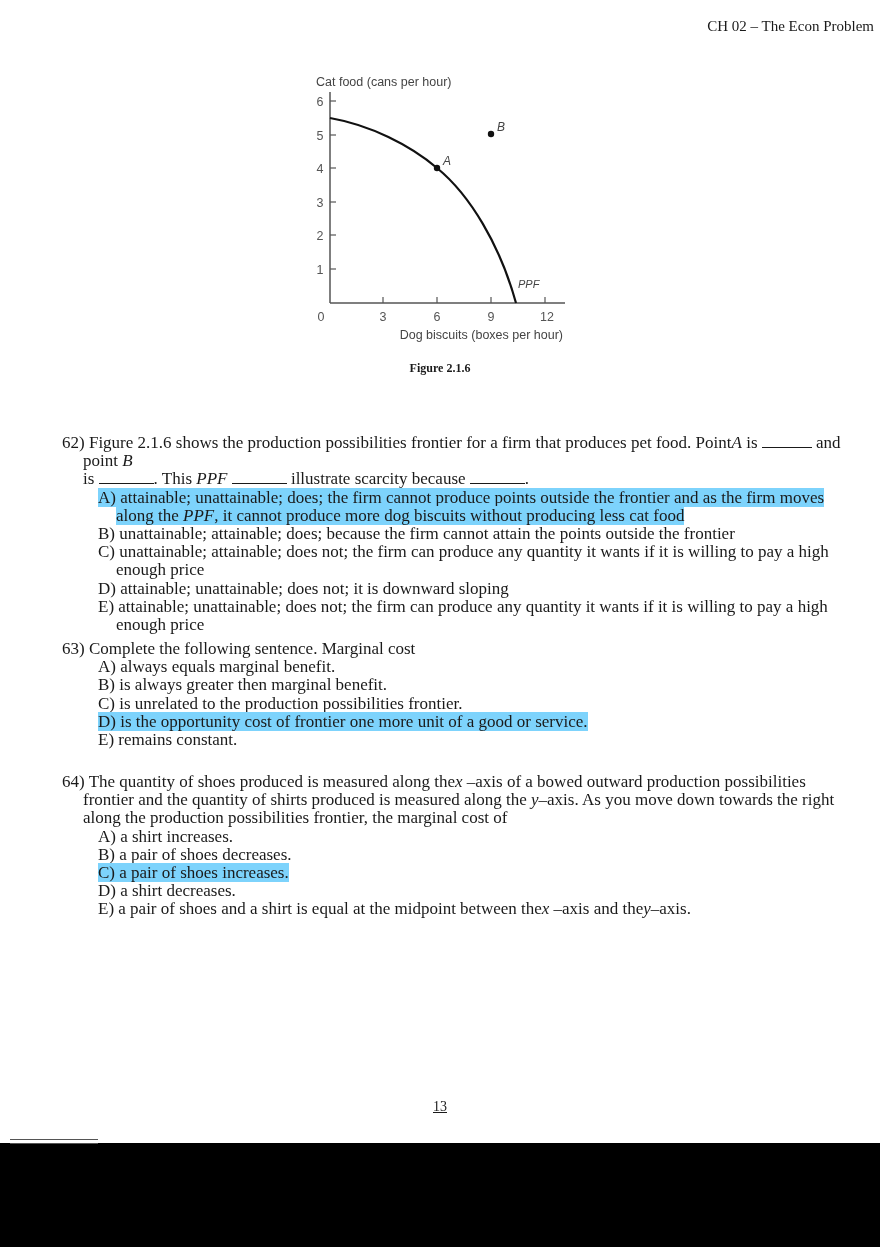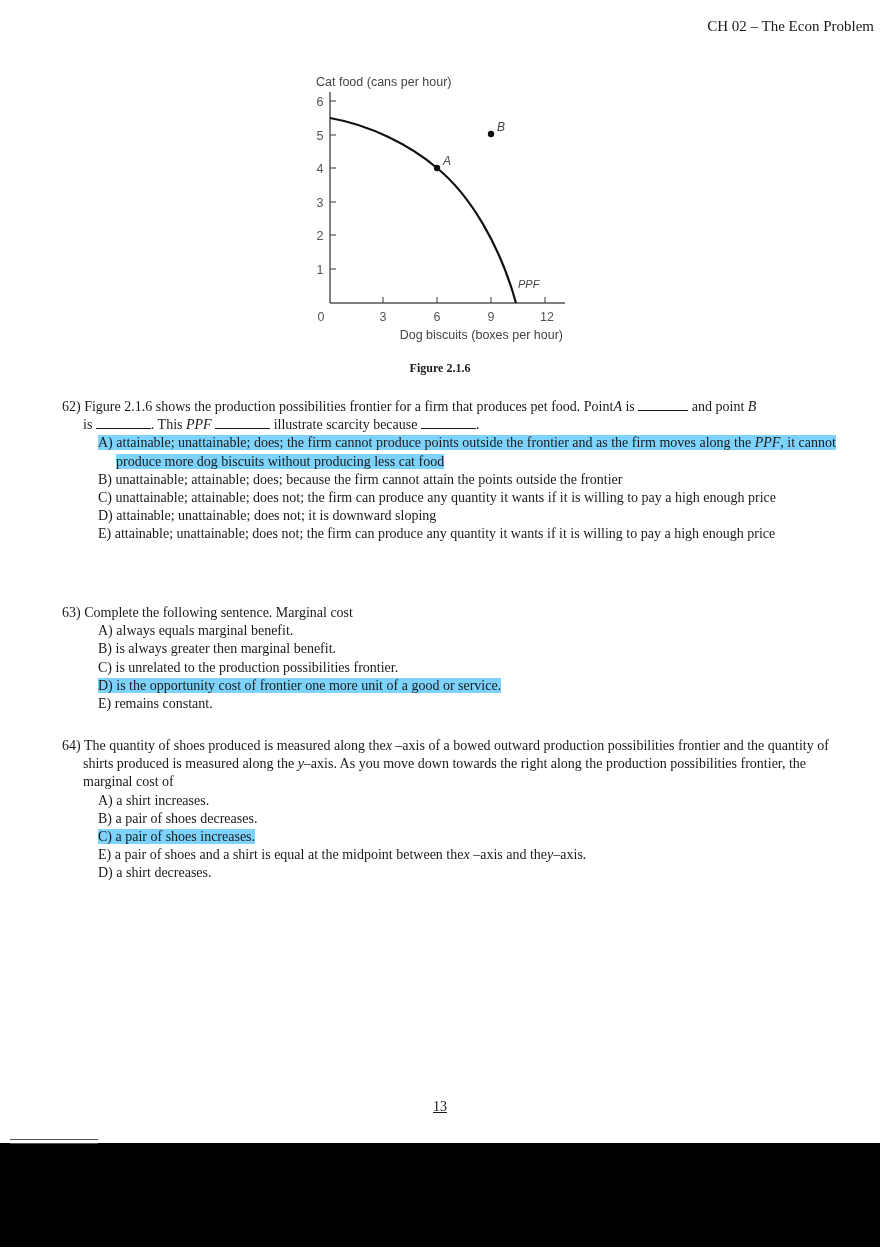--- a/index.html
+++ b/index.html
@@ -15,21 +15,21 @@
     }
     .instruction {
       position: absolute; left: 19px; top: 37px; font-size: 14px; font-style: italic;
     }
     .figure { position: absolute; left: 290px; top: 65px; width: 300px; height: 290px; }
     .figure svg { position: absolute; left: 0; top: 0; }
     .fig-caption {
       position: absolute; left: 0; width: 880px; top: 361px; text-align: center;
       font-size: 12px; font-weight: bold;
     }
-    .q { position: absolute; left: 62px; width: 790px; font-size: 14px; line-height: 18.2px; }
+    .q { position: absolute; left: 62px; width: 790px; font-size: 17px; line-height: 18.2px; margin-top: 36px; }
     .q .stem { padding-left: 21px; text-indent: -21px; }
     .q .opts { margin-left: 36px; }
     .opt { padding-left: 18px; text-indent: -18px; }
     .hl { background: #7dd3fc; }
     .blank { display: inline-block; border-bottom: 1px solid #1a1a1a; height: 12px; vertical-align: baseline; }
     i { font-style: italic; }
     .page-number { position: absolute; left: 0; width: 880px; top: 1099px; text-align: center; font-size: 14px; text-decoration: underline; }
     .footer-bar {
       position: absolute; left: 10px; top: 1139px; width: 88px; height: 3px;
       border-top: 1px solid #555; border-bottom: 1px solid #555;
@@ -125,20 +125,20 @@
 
   <div class="q" style="top:737px;">
     <div class="stem">
       <span>64)</span>
       <span>The quantity of shoes produced is measured along the</span><i>x</i><span> –axis of a bowed outward production possibilities frontier and the quantity of shirts produced is measured along the </span><i>y</i><span>–axis. As you move down towards the right along the production possibilities frontier, the marginal cost of</span>
     </div>
     <div class="opts">
       <div class="opt"><span>A)</span> <span>a shirt increases.</span></div>
       <div class="opt"><span>B)</span> <span>a pair of shoes decreases.</span></div>
       <div class="opt"><span class="hl"><span>C)</span> <span>a pair of  shoes increases.</span></span></div>
+      <div class="opt"><span>D)</span> <span>a shirt decreases.</span></div>
       <div class="opt"><span>E)</span> <span>a pair of shoes and a shirt is equal at the midpoint between the</span><i>x</i><span> –axis  and the</span><i>y</i><span>–axis.</span></div>
-      <div class="opt"><span>D)</span> <span>a shirt decreases.</span></div>
     </div>
   </div>
 
   <div class="page-number">13</div>
   <div class="footer-bar"></div>
 </div>
 
 </body></html>

